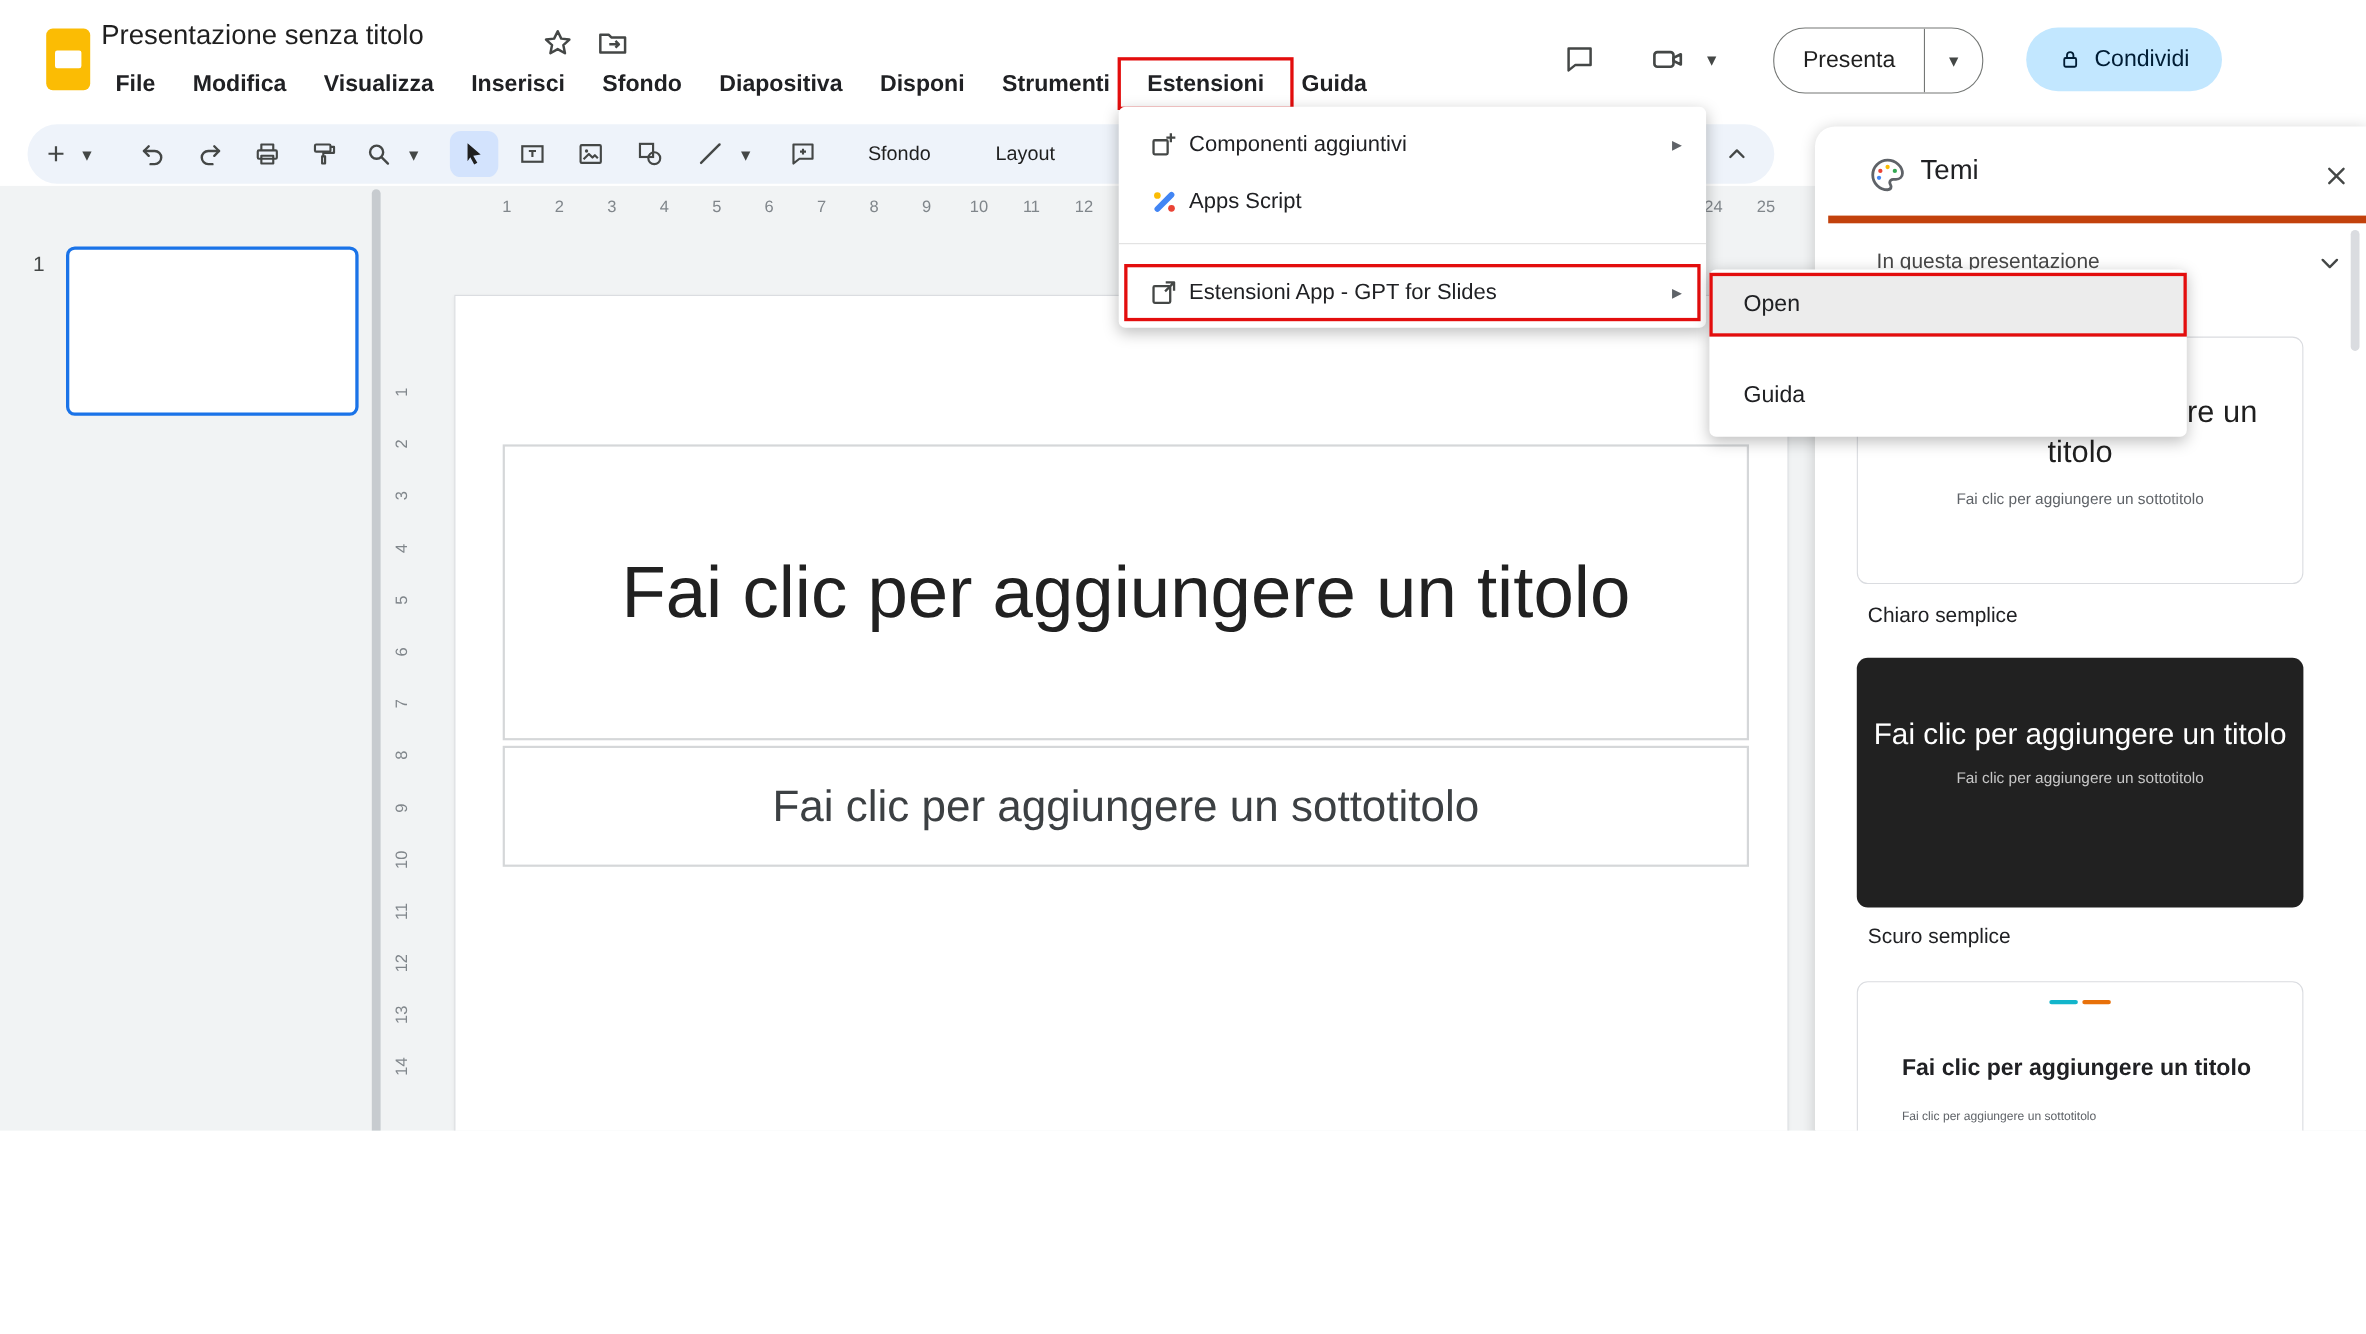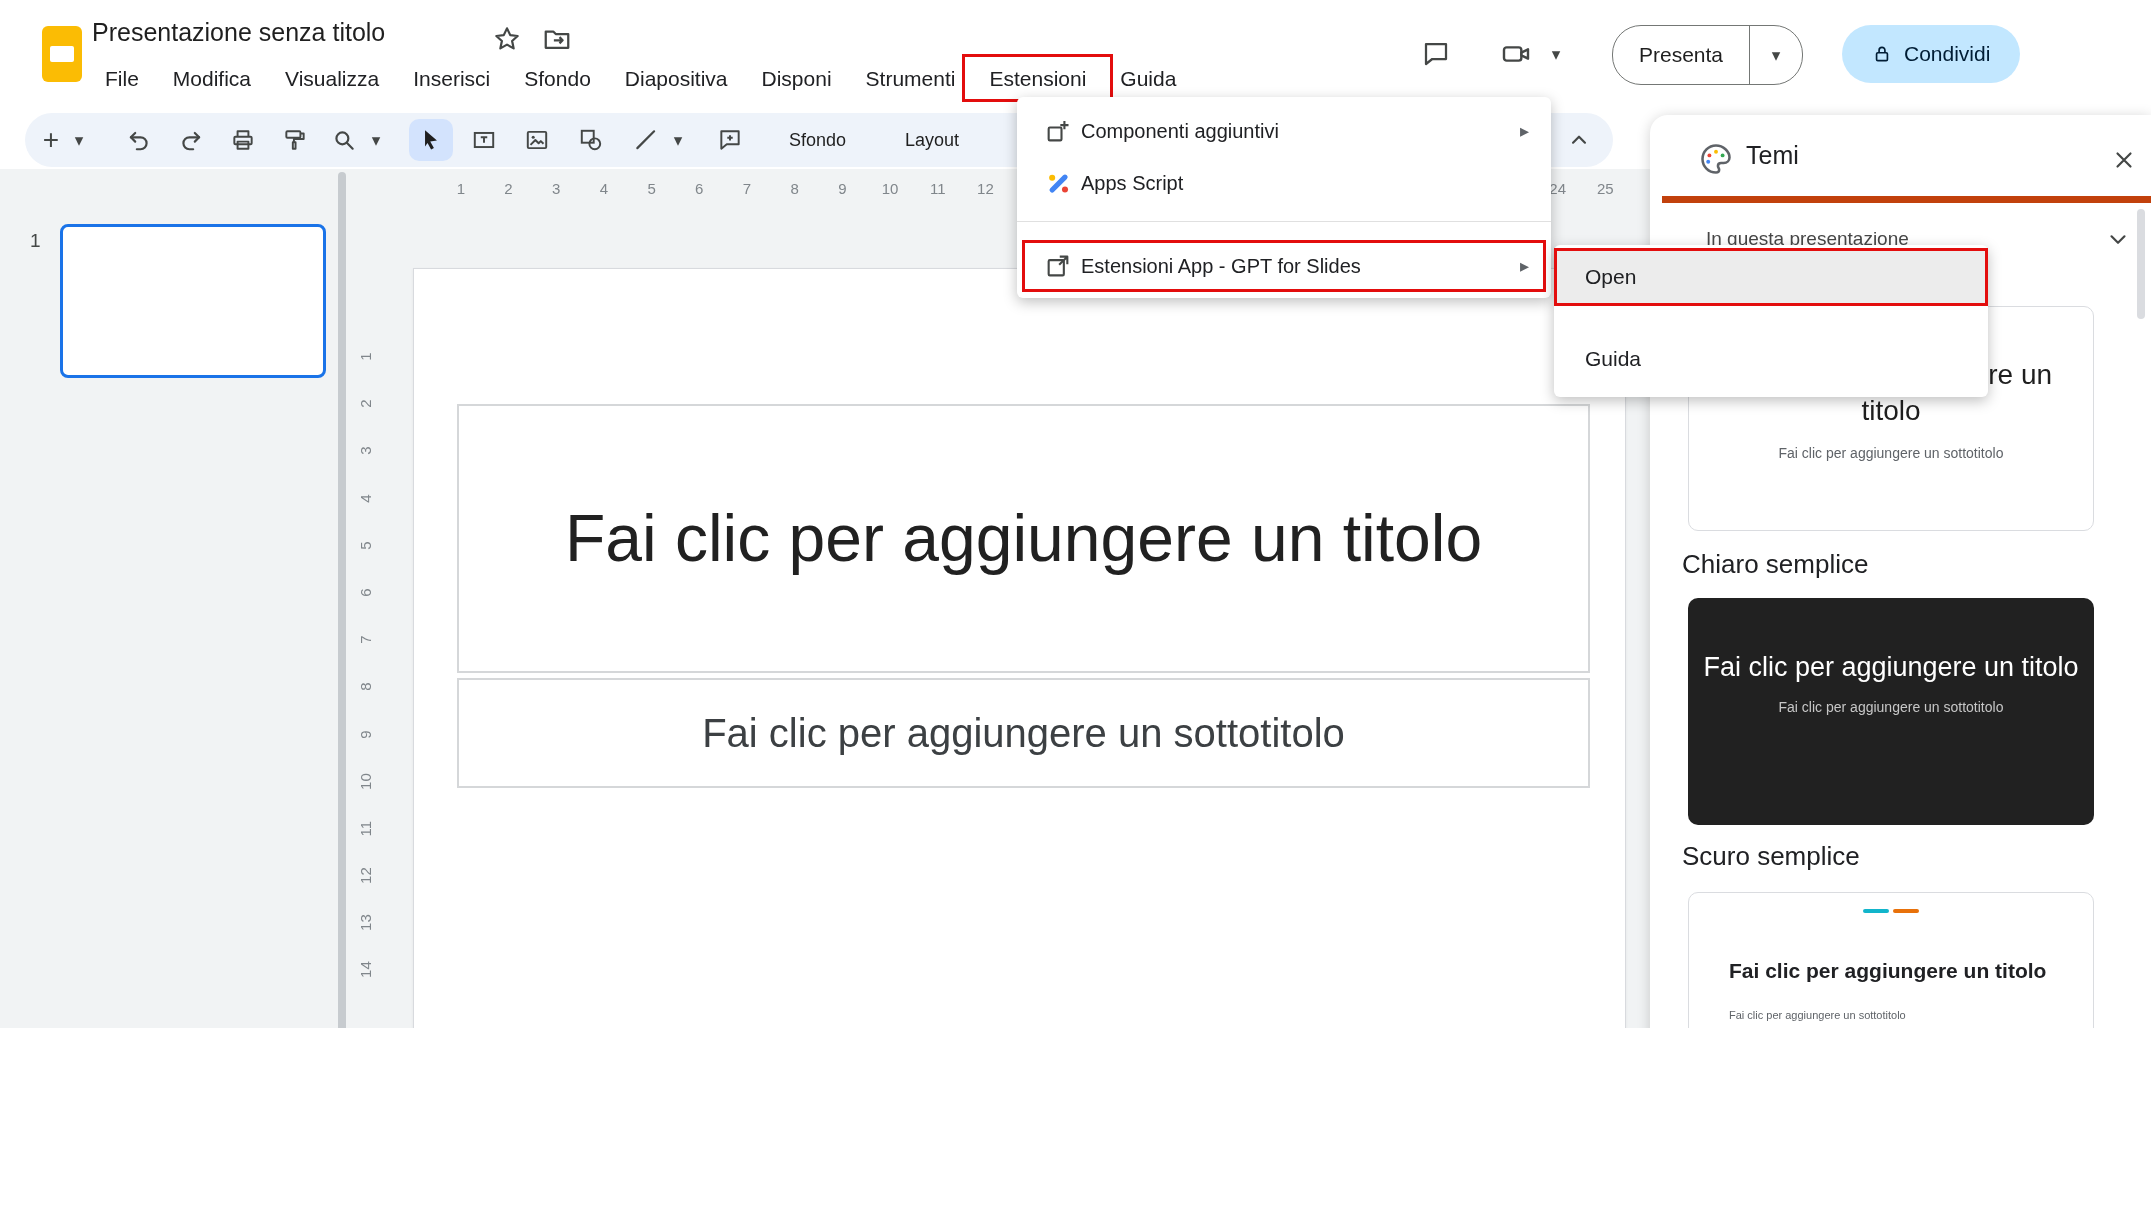--- a/index.html
+++ b/index.html
@@ -11,21 +11,21 @@
   }
   svg{display:block;}
   .abs{position:absolute;}
 
   
   .header{position:absolute;left:0;top:0;width:100%;height:169px;background:#ffffff;z-index:20;}
   .logo{position:absolute;left:42px;top:26px;width:40px;height:56px;background:#fbbc04;border-radius:6px;}
   .logo .inner{position:absolute;left:8px;top:20px;width:24px;height:16px;background:#ffffff;border-radius:2px;}
   .doc-title{position:absolute;left:92px;top:18px;font-size:25px;color:#1f1f1f;}
   .hicon{position:absolute;width:34px;height:34px;display:flex;align-items:center;justify-content:center;border-radius:50%;}
-  .menubar{position:absolute;left:88px;top:58px;height:42px;display:flex;align-items:center;}
+  .menubar{position:absolute;left:88px;top:58px;height:42px;display:flex;align-items:flex-start;font-weight:bold;}
   .mitem{font-size:21px;color:#202124;padding:0 17px;height:38px;line-height:38px;border-radius:8px;position:relative;white-space:nowrap;}
   .redbox{position:absolute;left:-10px;right:-10px;top:-6px;bottom:-4px;border:3px solid var(--annotation-red);pointer-events:none;}
   .iconbtn{position:absolute;width:40px;height:40px;display:flex;align-items:center;justify-content:center;}
   .caret{font-size:17px;color:#444746;line-height:1;}
   .present-btn{position:absolute;left:1612px;top:25px;height:58px;display:flex;align-items:center;background:#fff;border:1px solid #747775;border-radius:29px;overflow:hidden;}
   .present-main{padding:0 26px;font-size:21px;font-weight:500;color:#1f1f1f;}
   .present-caret{width:52px;height:100%;display:flex;align-items:center;justify-content:center;border-left:1px solid #747775;}
   .share-btn{position:absolute;left:1842px;top:25px;height:58px;padding:0 30px;display:flex;align-items:center;gap:12px;background:var(--share-bg);border-radius:29px;color:var(--share-text);font-size:21px;font-weight:500;}
 
   
@@ -74,21 +74,21 @@
   .tcard.dark{top:483px;height:227px;background:var(--dark-theme-card-bg);}
   .tcard.dark .tc-title{margin:52px auto 0;max-width:385px;text-align:center;font-size:27px;line-height:35px;font-weight:500;color:#ffffff;}
   .tcard.dark .tc-sub{margin-top:14px;text-align:center;font-size:14px;color:#c7c7c7;}
   .tcard.c3{top:777px;height:240px;border:1px solid #dadce0;background:#fff;}
   .accent-bars{position:absolute;left:0;top:16px;width:100%;display:flex;justify-content:center;gap:4px;}
   .accent-bars i{display:block;width:26px;height:4px;border-radius:2px;}
   .accent-bars .a1{background:var(--card3-accent-1);}
   .accent-bars .a2{background:var(--card3-accent-2);}
   .tcard.c3 .tc-title{margin:64px 40px 0;text-align:left;font-size:21px;line-height:28px;font-weight:700;color:#202124;}
   .tcard.c3 .tc-sub{margin:24px 40px 0;text-align:left;font-size:11px;color:#5f6368;}
-  .tlabel{position:absolute;left:32px;font-size:26px;color:#202124;}
+  .tlabel{position:absolute;left:48px;font-size:19px;color:#202124;}
   .tlabel.l1{top:434px;}
   .tlabel.l2{top:726px;}
   .panel-footer{position:absolute;left:0;top:993px;width:100%;height:98px;background:#a3a3a3;border-radius:0 0 0 18px;}
   .import-btn{position:absolute;left:131px;top:16px;width:246px;height:58px;background:var(--import-button-bg);border-radius:8px;display:flex;align-items:center;justify-content:center;font-size:21px;font-weight:500;color:#202124;}
   .panel-scroll{position:absolute;left:487px;top:94px;width:8px;height:110px;background:#dadce0;border-radius:4px;}
 
   
   .xmenu{position:absolute;left:1017px;top:97px;width:534px;padding:8px 0 6px;background:#fff;border-radius:6px;box-shadow:0 4px 14px rgba(0,0,0,.25);z-index:40;box-sizing:border-box;}
   .xrow{height:52px;display:flex;align-items:center;padding:0 22px 0 26px;box-sizing:border-box;}
   .xicon{width:30px;display:flex;justify-content:center;margin-right:8px;}

